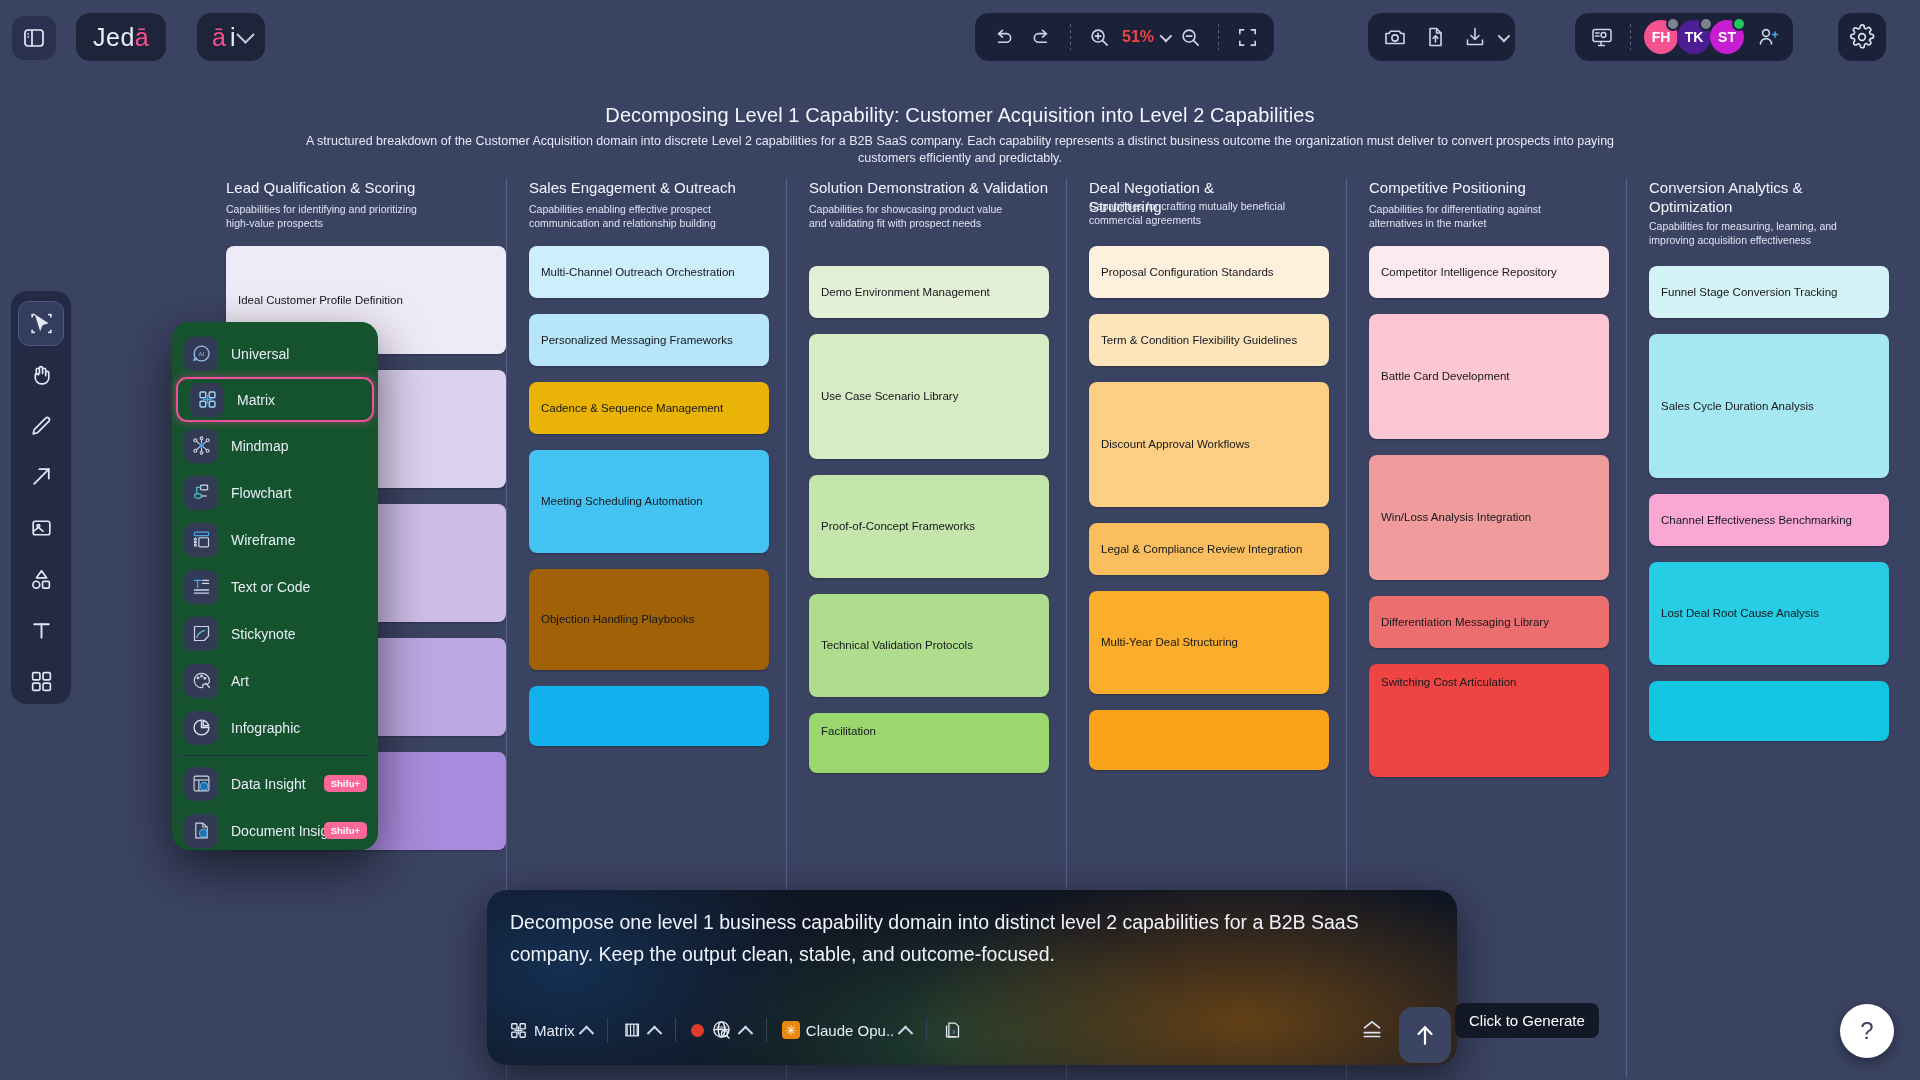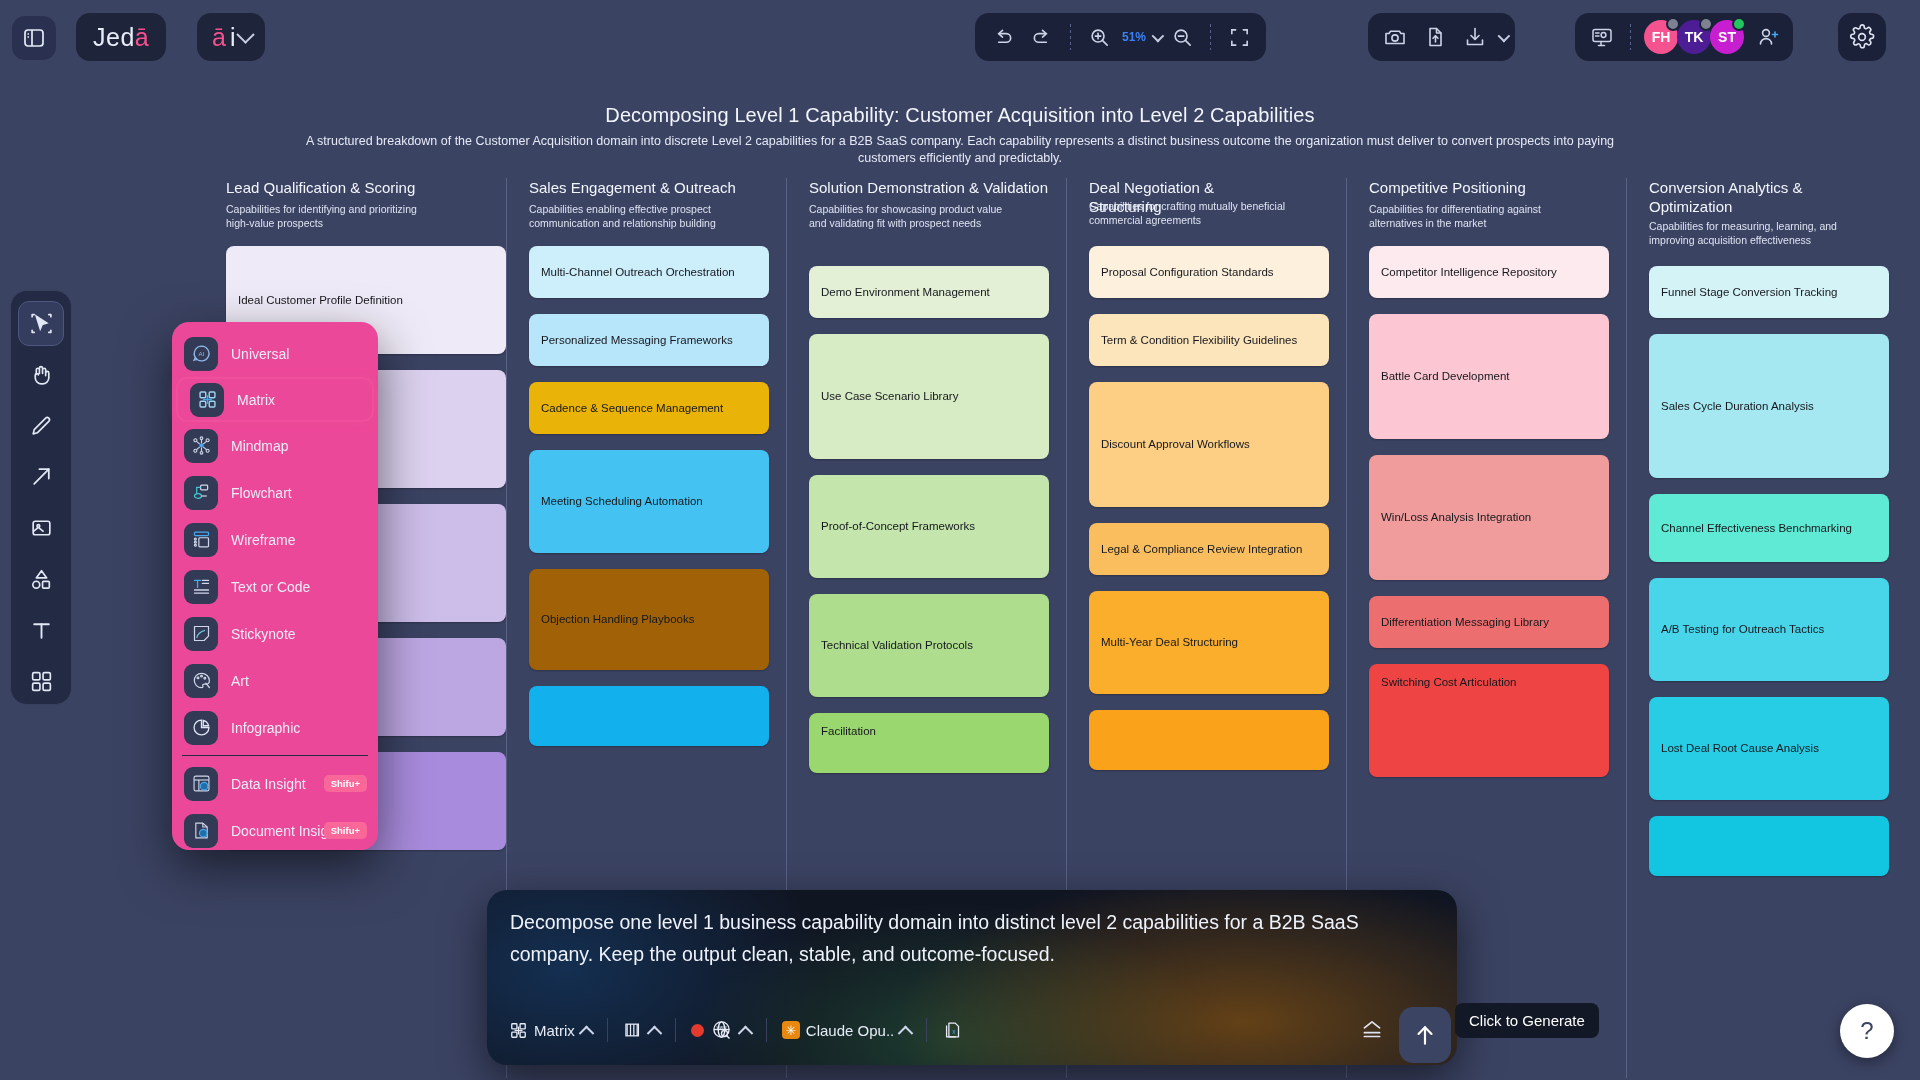--- a/index.html
+++ b/index.html
@@ -49,21 +49,21 @@
   }
   .tb-group.g1 { left: 975px; }
   .tb-group.g2 { left: 1368px; }
   .tb-group.g3 { left: 1575px; }
   .tb-settings { position: absolute; left: 1838px; top: 13px; width: 48px; height: 48px;
                  background: #1b2138; border-radius: 14px; display:flex; align-items:center; justify-content:center;}
   .tbi { width: 38px; height: 38px; display: flex; align-items: center; justify-content: center;
          color: #ccd3e6; border-radius: 9px; }
   .vdiv { width: 1px; height: 26px; margin: 0 7px;
           background: repeating-linear-gradient(to bottom,#5b648a 0 3px,transparent 3px 6px); }
-  .zoomval { font-size: 12px; font-weight: 700; color: #3b82f6; padding: 0 2px; }
+  .zoomval { font-size: 16px; font-weight: 700; color: #ef4444; padding: 0 2px; }
   .mini-chev { width: 9px; height: 9px; border-right: 2px solid #c7cde0; border-bottom: 2px solid #c7cde0;
                transform: rotate(45deg) translateY(-2px); margin-left: 2px;}
 
   .avatars { display: flex; align-items: center; padding-left: 4px; gap: 8px; }
   .av { width: 34px; height: 34px; border-radius: 50%; display: flex; align-items: center; justify-content: center;
         font-size: 14px; font-weight: 700; color: #fff; margin-left: -9px; position: relative; }
   .av:first-child { margin-left: 0; }
   .av .dot { position: absolute; top: -3px; right: -2px; width: 14px; height: 14px; border-radius: 50%;
              border: 2px solid #1b2138; }
   .addp { width: 34px; height: 34px; display:flex; align-items:center; justify-content:center; margin-left: 5px; color:#cdd4e7;}
@@ -97,21 +97,21 @@
   .col + .col .cards { left: 22px; width: 240px; }
   .card {
     border-radius: 8px; padding: 11px 12px; margin-bottom: 16px;
     font-size: 11.5px; line-height: 15px; color: #16181d;
     display: flex; align-items: center; box-shadow: 0 1px 2px rgba(0,0,0,.25);
   }
 
   
   .menu {
     position: absolute; left: 172px; top: 322px; width: 206px; height: 528px;
-    background: #ec4899; border-radius: 17px; z-index: 70;
+    background: #14532d; border-radius: 17px; z-index: 70;
     padding: 8px 0 6px; box-shadow: 0 18px 50px rgba(0,0,0,.55);
   }
   .menu-item { height: 47px; display: flex; align-items: center; padding: 0 12px; gap: 13px; position: relative; }
   .menu-item.sel { border: 2px solid #ef4f9b; border-radius: 11px; margin: 0 4px; height: 45px;
                    box-shadow: 0 0 9px rgba(239,79,155,.55); }
   .mi-icon { width: 34px; height: 34px; border-radius: 9px; background: #323a55;
              display: flex; align-items: center; justify-content: center; color: #cfd6e9; flex: none; }
   .mi-label { font-size: 14px; color: #e9edf8; }
   .badge { position: absolute; right: 11px; background: #fa6899; color: #fff;
            font-size: 9.5px; font-weight: 700; padding: 3px 7px; border-radius: 5px; }
@@ -453,25 +453,22 @@
         <span class="l2">Optimization</span>
       </div>
       <div class="col-desc" style="margin-top:22px">Capabilities for measuring, learning, and improving acquisition effectiveness</div>
       <div class="cards" style="top:88px">
         <div class="card" style="background:#d4f3f7;height:52px">
           <span>Funnel Stage Conversion Tracking</span>
           </div>
         <div class="card" style="background:#a5e8f2;height:144px">
           <span>Sales Cycle Duration Analysis</span>
           </div>
-        <div class="card" style="background:#5eead4;height:68px">
+        <div class="card" style="background:#f9a8d4;height:52px">
           <span>Channel Effectiveness Benchmarking</span>
-          </div>
-        <div class="card" style="background:#49d5e9;height:103px">
-          <span>A/B Testing for Outreach Tactics</span>
           </div>
         <div class="card" style="background:#26cde5;height:103px">
           <span>Lost Deal Root Cause Analysis</span>
           </div>
         <div class="card" style="background:#12c6e1;height:60px"></div>
       </div>
     </div>
 
   </div>
 </div>

